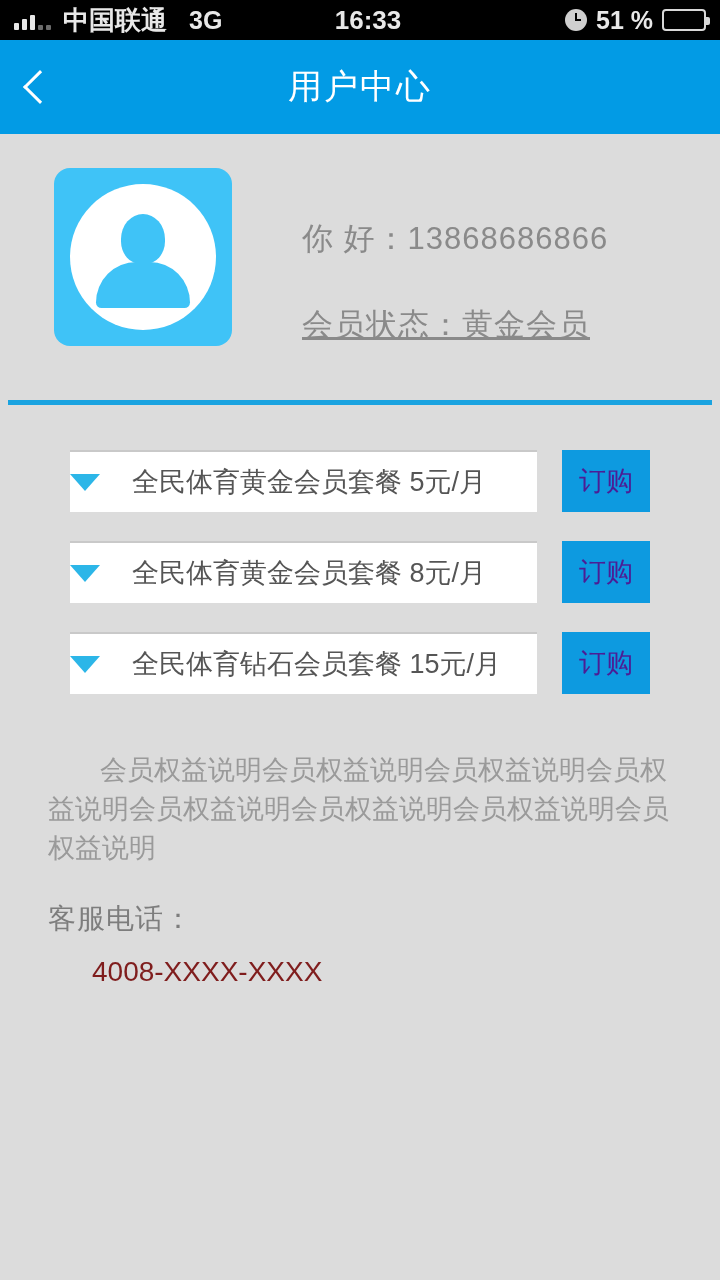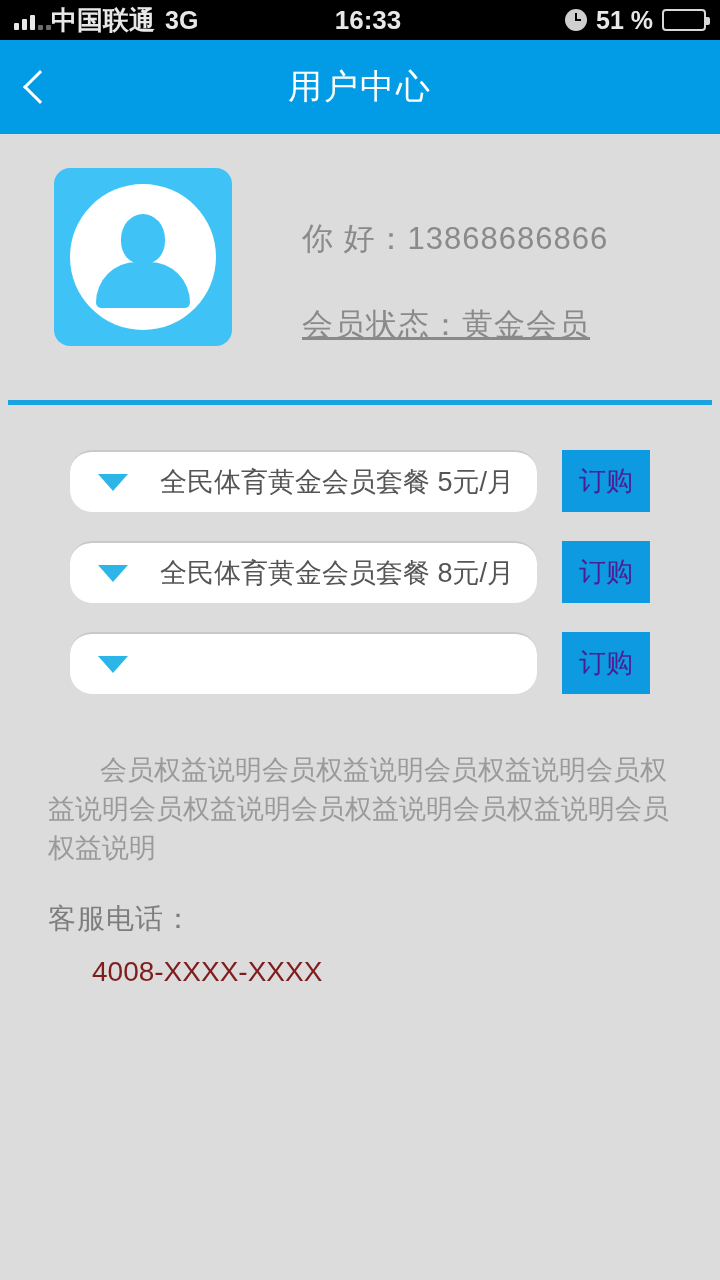--- a/index.html
+++ b/index.html
@@ -22,21 +22,21 @@
     height: 40px;
     background: #000000;
     color: #e8e8e8;
     display: flex;
     align-items: center;
     padding: 0 14px;
     font-size: 25px;
     font-weight: bold;
     position: relative;
   }
-  .sb-left { display: flex; align-items: center; }
+  .sb-left { display: flex; align-items: center; gap: 12px; }
   .signal-bars { display: flex; align-items: flex-end; gap: 3px; height: 20px; }
   .signal-bars i { display: block; width: 5px; background: #e8e8e8; border-radius: 1px; }
   .signal-bars i:nth-child(1) { height: 7px; }
   .signal-bars i:nth-child(2) { height: 11px; }
   .signal-bars i:nth-child(3) { height: 15px; }
   .signal-bars i:nth-child(4) { height: 5px; background: #6b6b6b; }
   .signal-bars i:nth-child(5) { height: 5px; background: #6b6b6b; }
   .carrier { font-size: 26px; font-weight: bold; letter-spacing: 0px; }
   .net-type { font-size: 25px; font-weight: bold; margin-left: 10px; }
   .sb-center {
@@ -172,23 +172,21 @@
     margin-bottom: 29px;
     padding-left: 70px;
   }
   .pkg-box {
     flex: none;
     width: 467px;
     background: #ffffff;
     border-top: 2px solid #c9c9c9;
     display: flex;
     align-items: center;
-    padding-left: 28px;
     cursor: pointer;
-    border-radius: 22px;
   }
   .pkg-arrow {
     width: 0; height: 0;
     border-left: 15px solid transparent;
     border-right: 15px solid transparent;
     border-top: 17px solid #2cb6e8;
     flex: none;
   }
   .pkg-label {
     margin-left: 32px;
@@ -289,20 +287,21 @@
       <div class="pkg-box">
         <span class="pkg-arrow"></span>
         <span class="pkg-label">全民体育黄金会员套餐  8元/月</span>
       </div>
       <div class="order-btn">订购</div>
     </div>
 
     <div class="pkg-row">
       <div class="pkg-box">
         <span class="pkg-arrow"></span>
+        <span class="pkg-label">全民体育钻石会员套餐 15元/月</span>
       </div>
       <div class="order-btn">订购</div>
     </div>
 
   </div>
 
   <div class="notes">
     <div class="note-body">会员权益说明会员权益说明会员权益说明会员权益说明会员权益说明会员权益说明会员权益说明会员权益说明</div>
     <div class="service-title">客服电话：</div>
     <div class="service-phone">4008-XXXX-XXXX</div>

